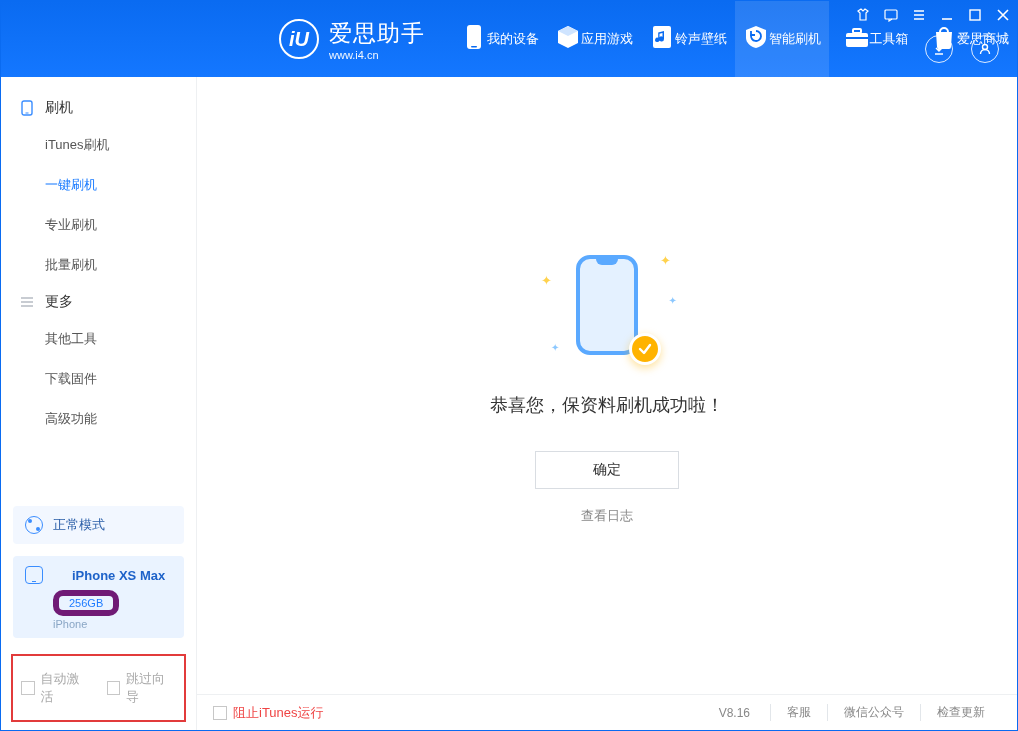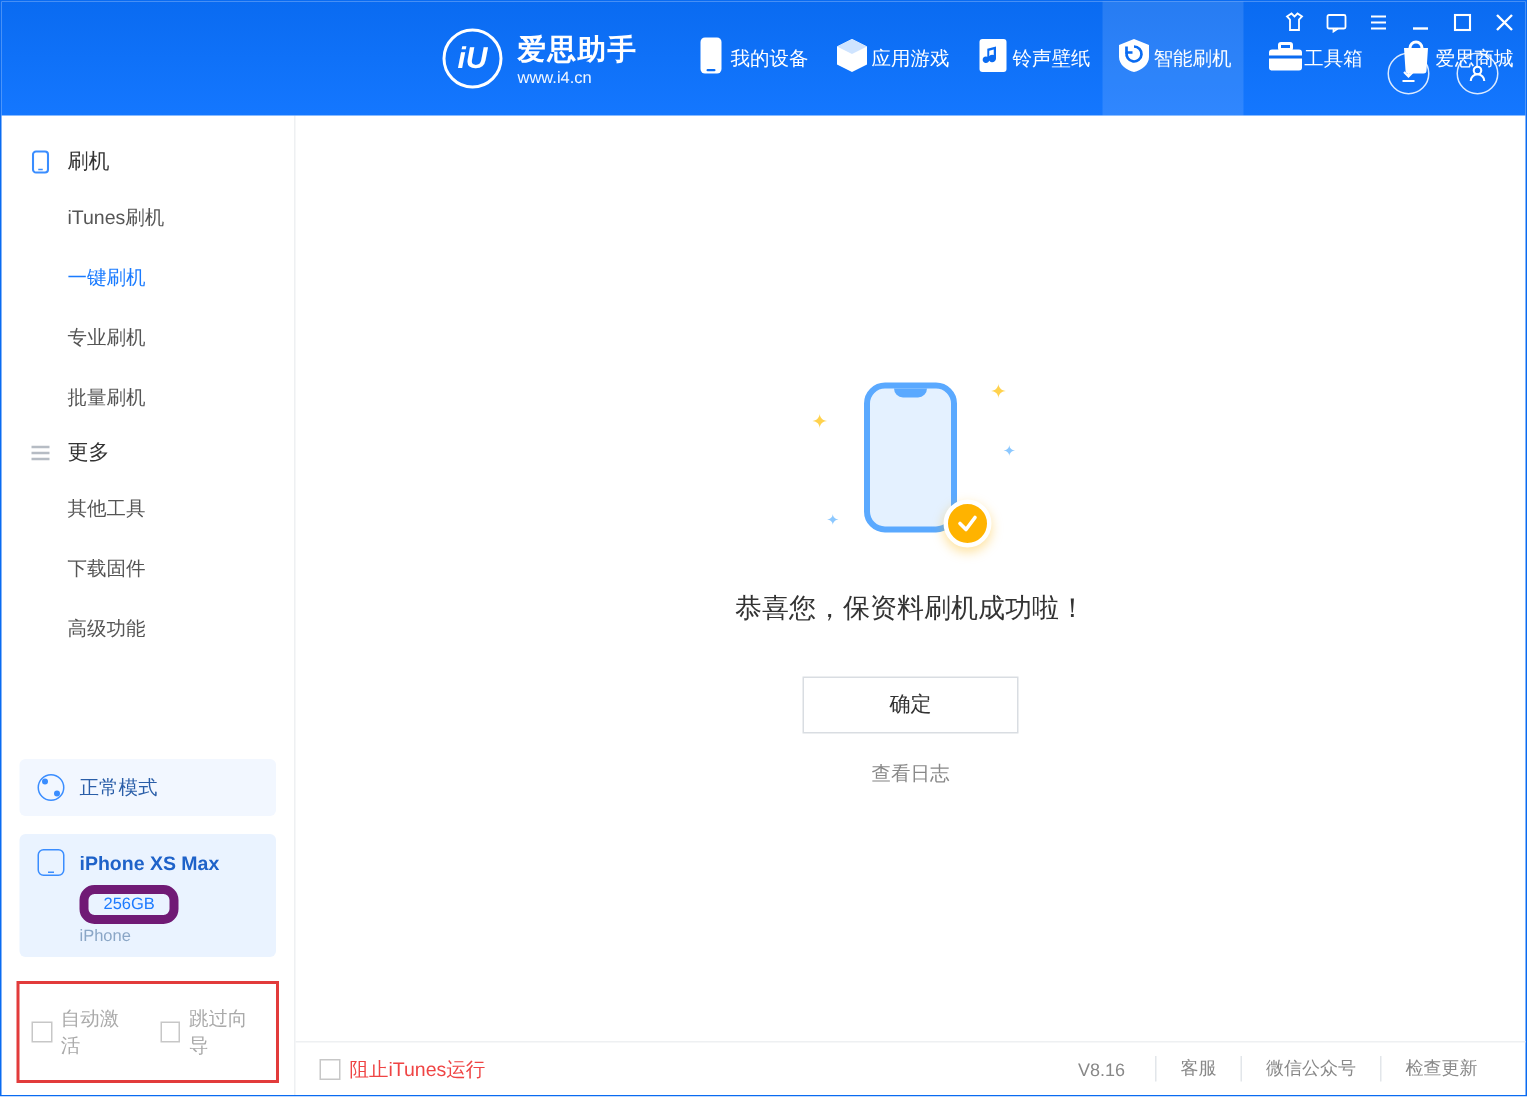--- a/index.html
+++ b/index.html
@@ -2,21 +2,21 @@
 <html><head>
 <meta charset="utf-8">
 <style>
 * { margin: 0; padding: 0; box-sizing: border-box; font-family: "Microsoft YaHei", Arial, sans-serif; }
 body { background: #fff; }
 .window { width: 1018px; height: 731px; border: 1px solid #0a6bf1; display: flex; flex-direction: column; background: #fff; }
 .titlebar { height: 76px; background: linear-gradient(180deg, #0a6bf1 0%, #1477ff 100%); display: flex; align-items: stretch; color: #fff; position: relative; justify-content: flex-end; }
 .logo-area { display: flex; align-items: center; padding: 0 18px; }
 .logo-circle { width: 40px; height: 40px; border-radius: 50%; border: 2px solid #fff; display: flex; align-items: center; justify-content: center; font-weight: bold; font-size: 20px; font-style: italic; margin-right: 10px; }
 .logo-text { display: flex; flex-direction: column; }
-.logo-title { font-size: 19px; font-weight: bold; letter-spacing: 1px; }
+.logo-title { font-size: 23px; font-weight: normal; letter-spacing: 1px; }
 .logo-sub { font-size: 11px; opacity: .95; }
 .tabs { display: flex; margin-left: 10px; }
 .tab { width: 94px; display: flex; flex-direction: row; align-items: center; justify-content: center; cursor: pointer; position: relative; }
 .tab.active { background: rgba(255,255,255,.12); }
 .tab-icon { width: 26px; height: 26px; margin-bottom: 4px; display: flex; align-items: center; justify-content: center; }
 .tab-label { font-size: 13px; }
 .winctrl { position: absolute; right: 6px; top: 6px; display: flex; gap: 12px; }
 .winctrl span { width: 16px; height: 16px; display: flex; align-items: center; justify-content: center; cursor: pointer; font-size: 14px; }
 .usrctrl { position: absolute; right: 18px; bottom: 14px; display: flex; gap: 18px; }
 .usrctrl .c { width: 28px; height: 28px; border: 1.5px solid rgba(255,255,255,.85); border-radius: 50%; display: flex; align-items: center; justify-content: center; cursor: pointer; }
@@ -27,21 +27,21 @@
 .group-icon { width: 16px; height: 16px; margin-right: 10px; display: flex; align-items: center; justify-content: center; }
 .group-items { padding-left: 44px; }
 .group-item { padding: 11px 0; font-size: 13px; color: #555; cursor: pointer; }
 .group-item.active { color: #1a7bff; }
 .mode-card { margin: 10px 12px 6px; background: #f2f7ff; border-radius: 4px; padding: 10px 12px; display: flex; align-items: center; font-size: 13px; color: #2a5ea8; cursor: pointer; }
 .mode-icon { width: 18px; height: 18px; border: 1.5px solid #3a8dff; border-radius: 50%; margin-right: 10px; position: relative; }
 .mode-icon::before, .mode-icon::after { content: ""; position: absolute; width: 4px; height: 4px; background: #3a8dff; border-radius: 50%; }
 .mode-icon::before { left: 2px; top: 2px; }
 .mode-icon::after { right: 2px; bottom: 2px; }
 .device-card { margin: 6px 12px 10px; background: #eaf3ff; border-radius: 4px; padding: 10px 12px 8px; cursor: pointer; }
-.device-top { display: flex; align-items: center; }
+.device-top { display: flex; align-items: center; gap: 19px; }
 .device-icon { width: 18px; height: 18px; border: 1.5px solid #3a8dff; border-radius: 4px; margin-right: 10px; position: relative; }
 .device-icon::after { content: ""; position: absolute; left: 50%; bottom: 1px; width: 4px; height: 1.5px; background: #3a8dff; transform: translateX(-50%); }
 .device-name { font-size: 13px; color: #1e62c9; font-weight: 600; }
 .device-cap { display: inline-block; margin: 6px 0 2px 28px; padding: 1px 10px; border: 6px solid #701a75; color: #1e7bff; border-radius: 10px; font-size: 11px; }
 .device-type { margin-left: 28px; font-size: 11px; color: #8aa6c6; }
 .opts { border: 2px solid #e23b3b; margin: 6px 10px 8px; padding: 14px 8px; display: flex; gap: 16px; align-items: flex-end; }
 .chk { display: flex; align-items: center; font-size: 13px; color: #aaa; cursor: pointer; }
 .chk-box { width: 14px; height: 14px; border: 1px solid #c7c7c7; margin-right: 6px; }
 .content { flex: 1; display: flex; flex-direction: column; }
 .main { flex: 1; display: flex; flex-direction: column; align-items: center; justify-content: center; }

